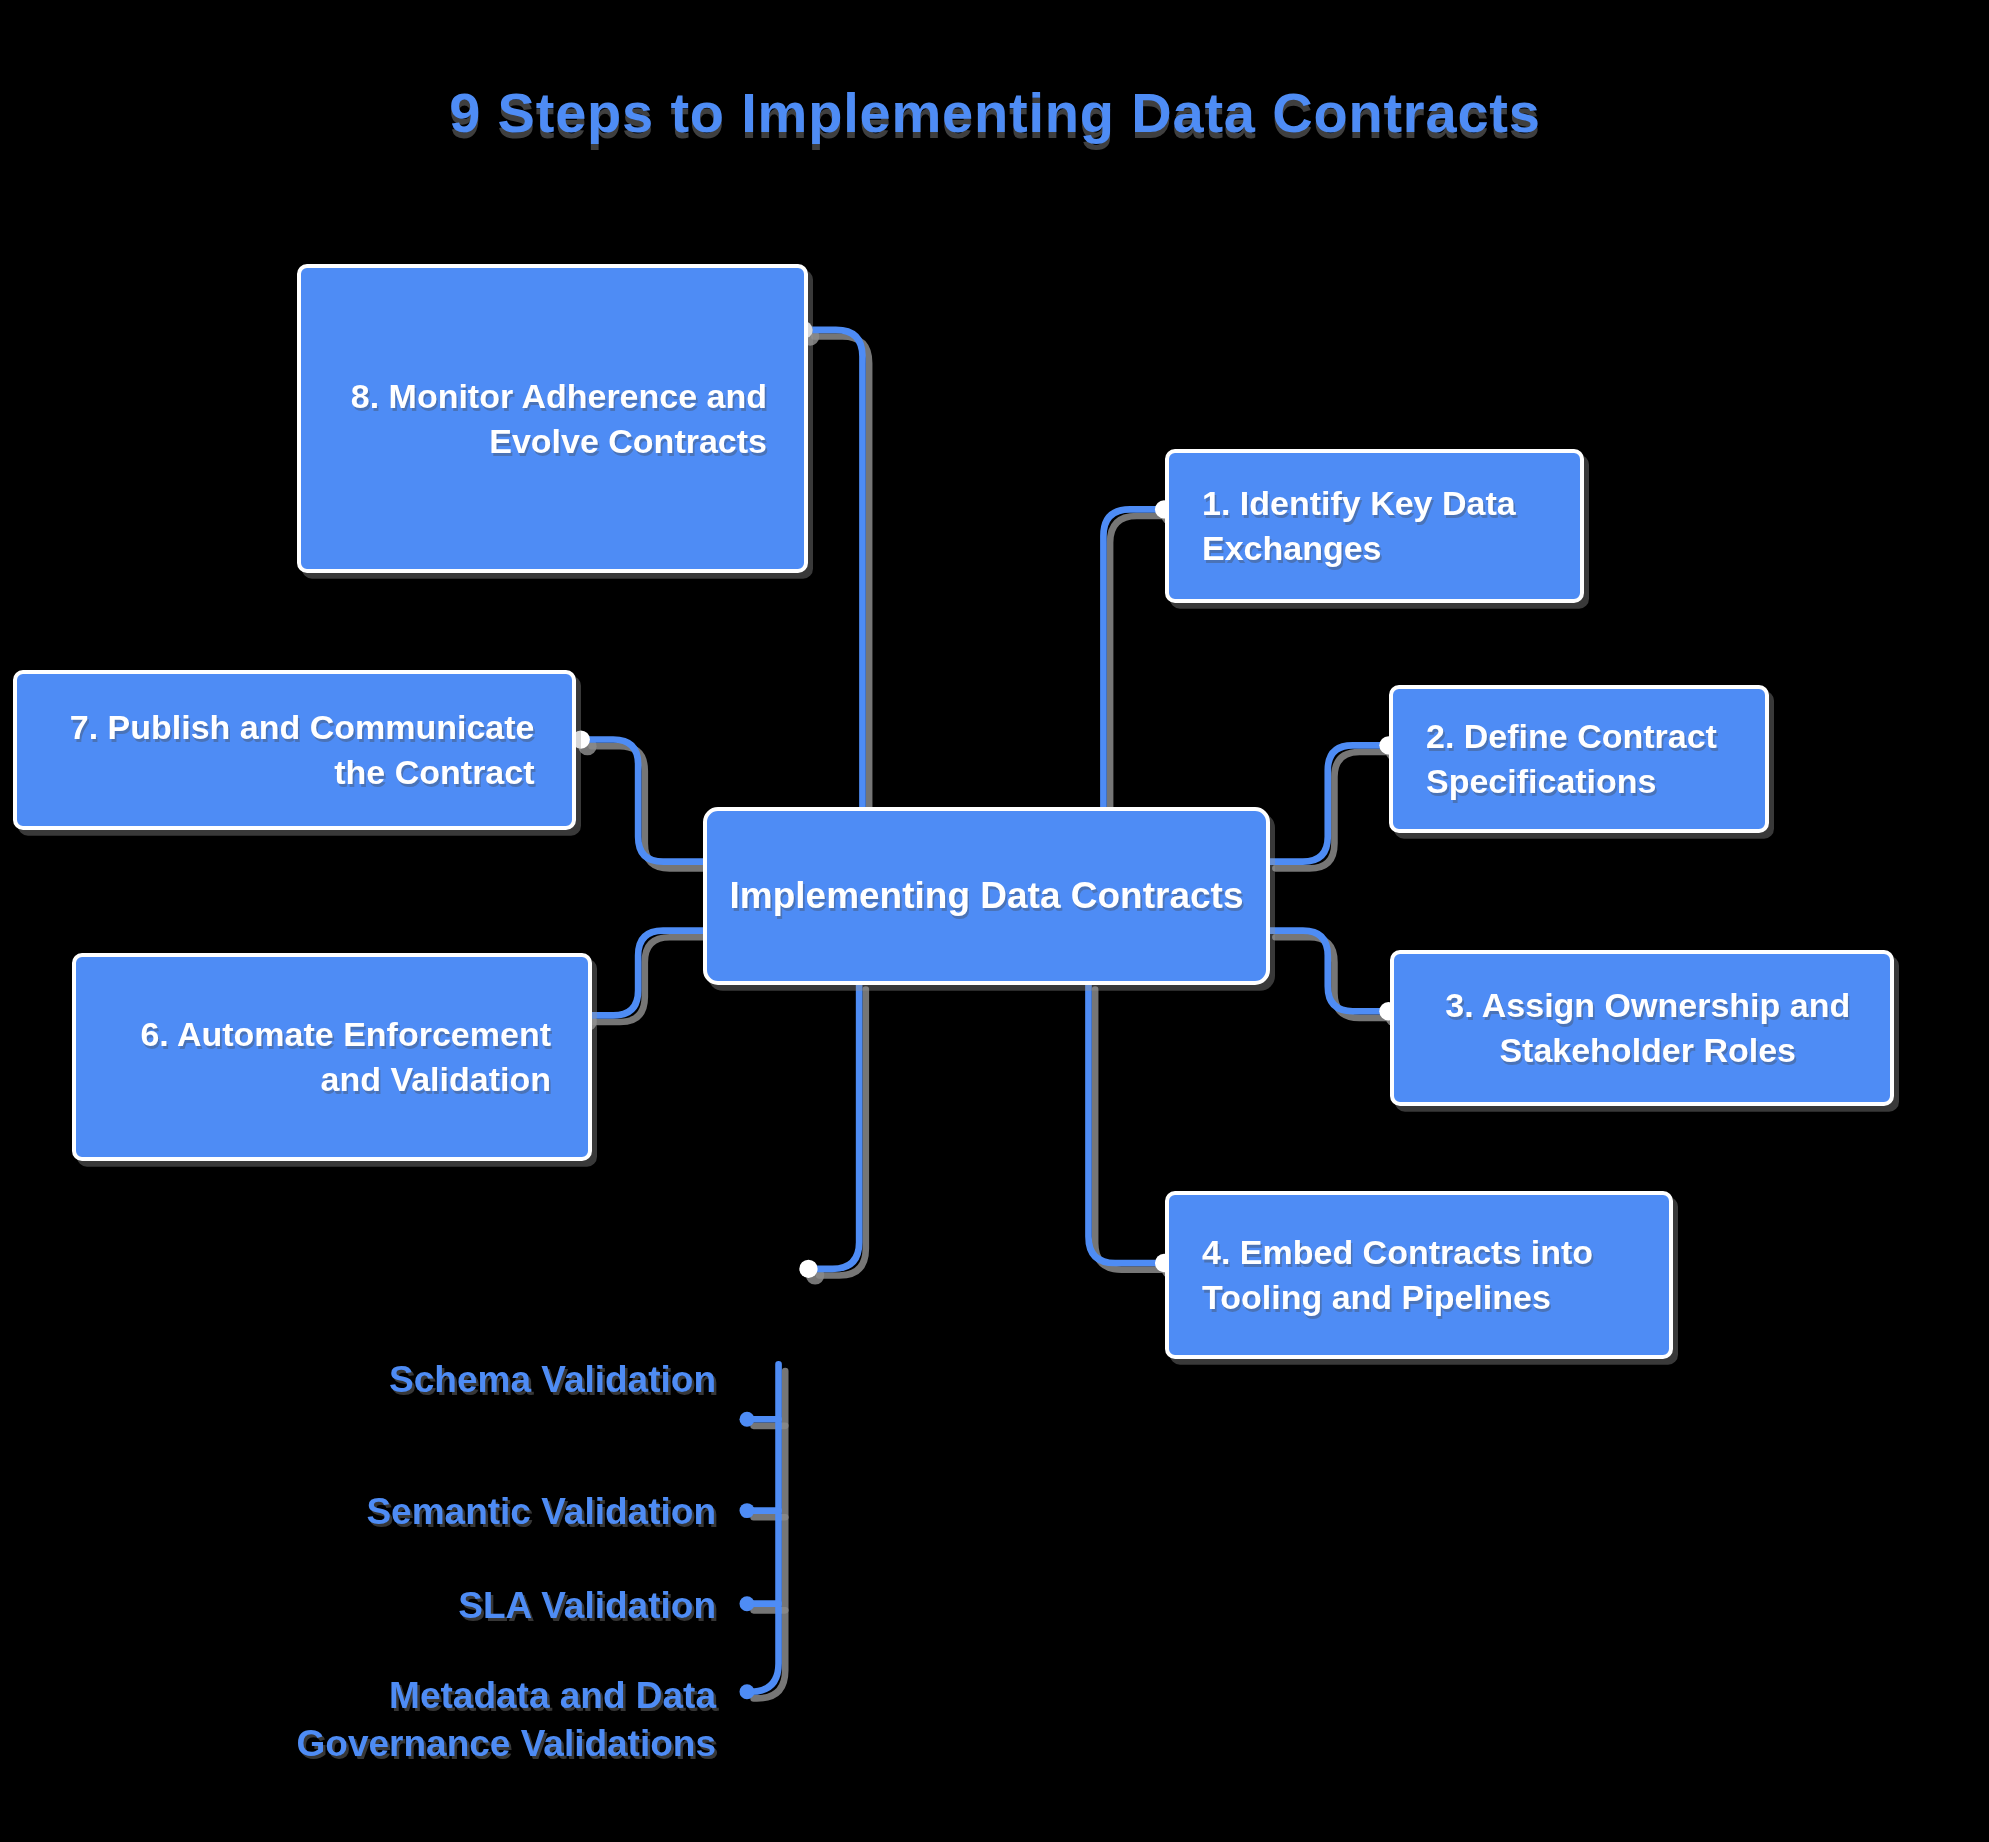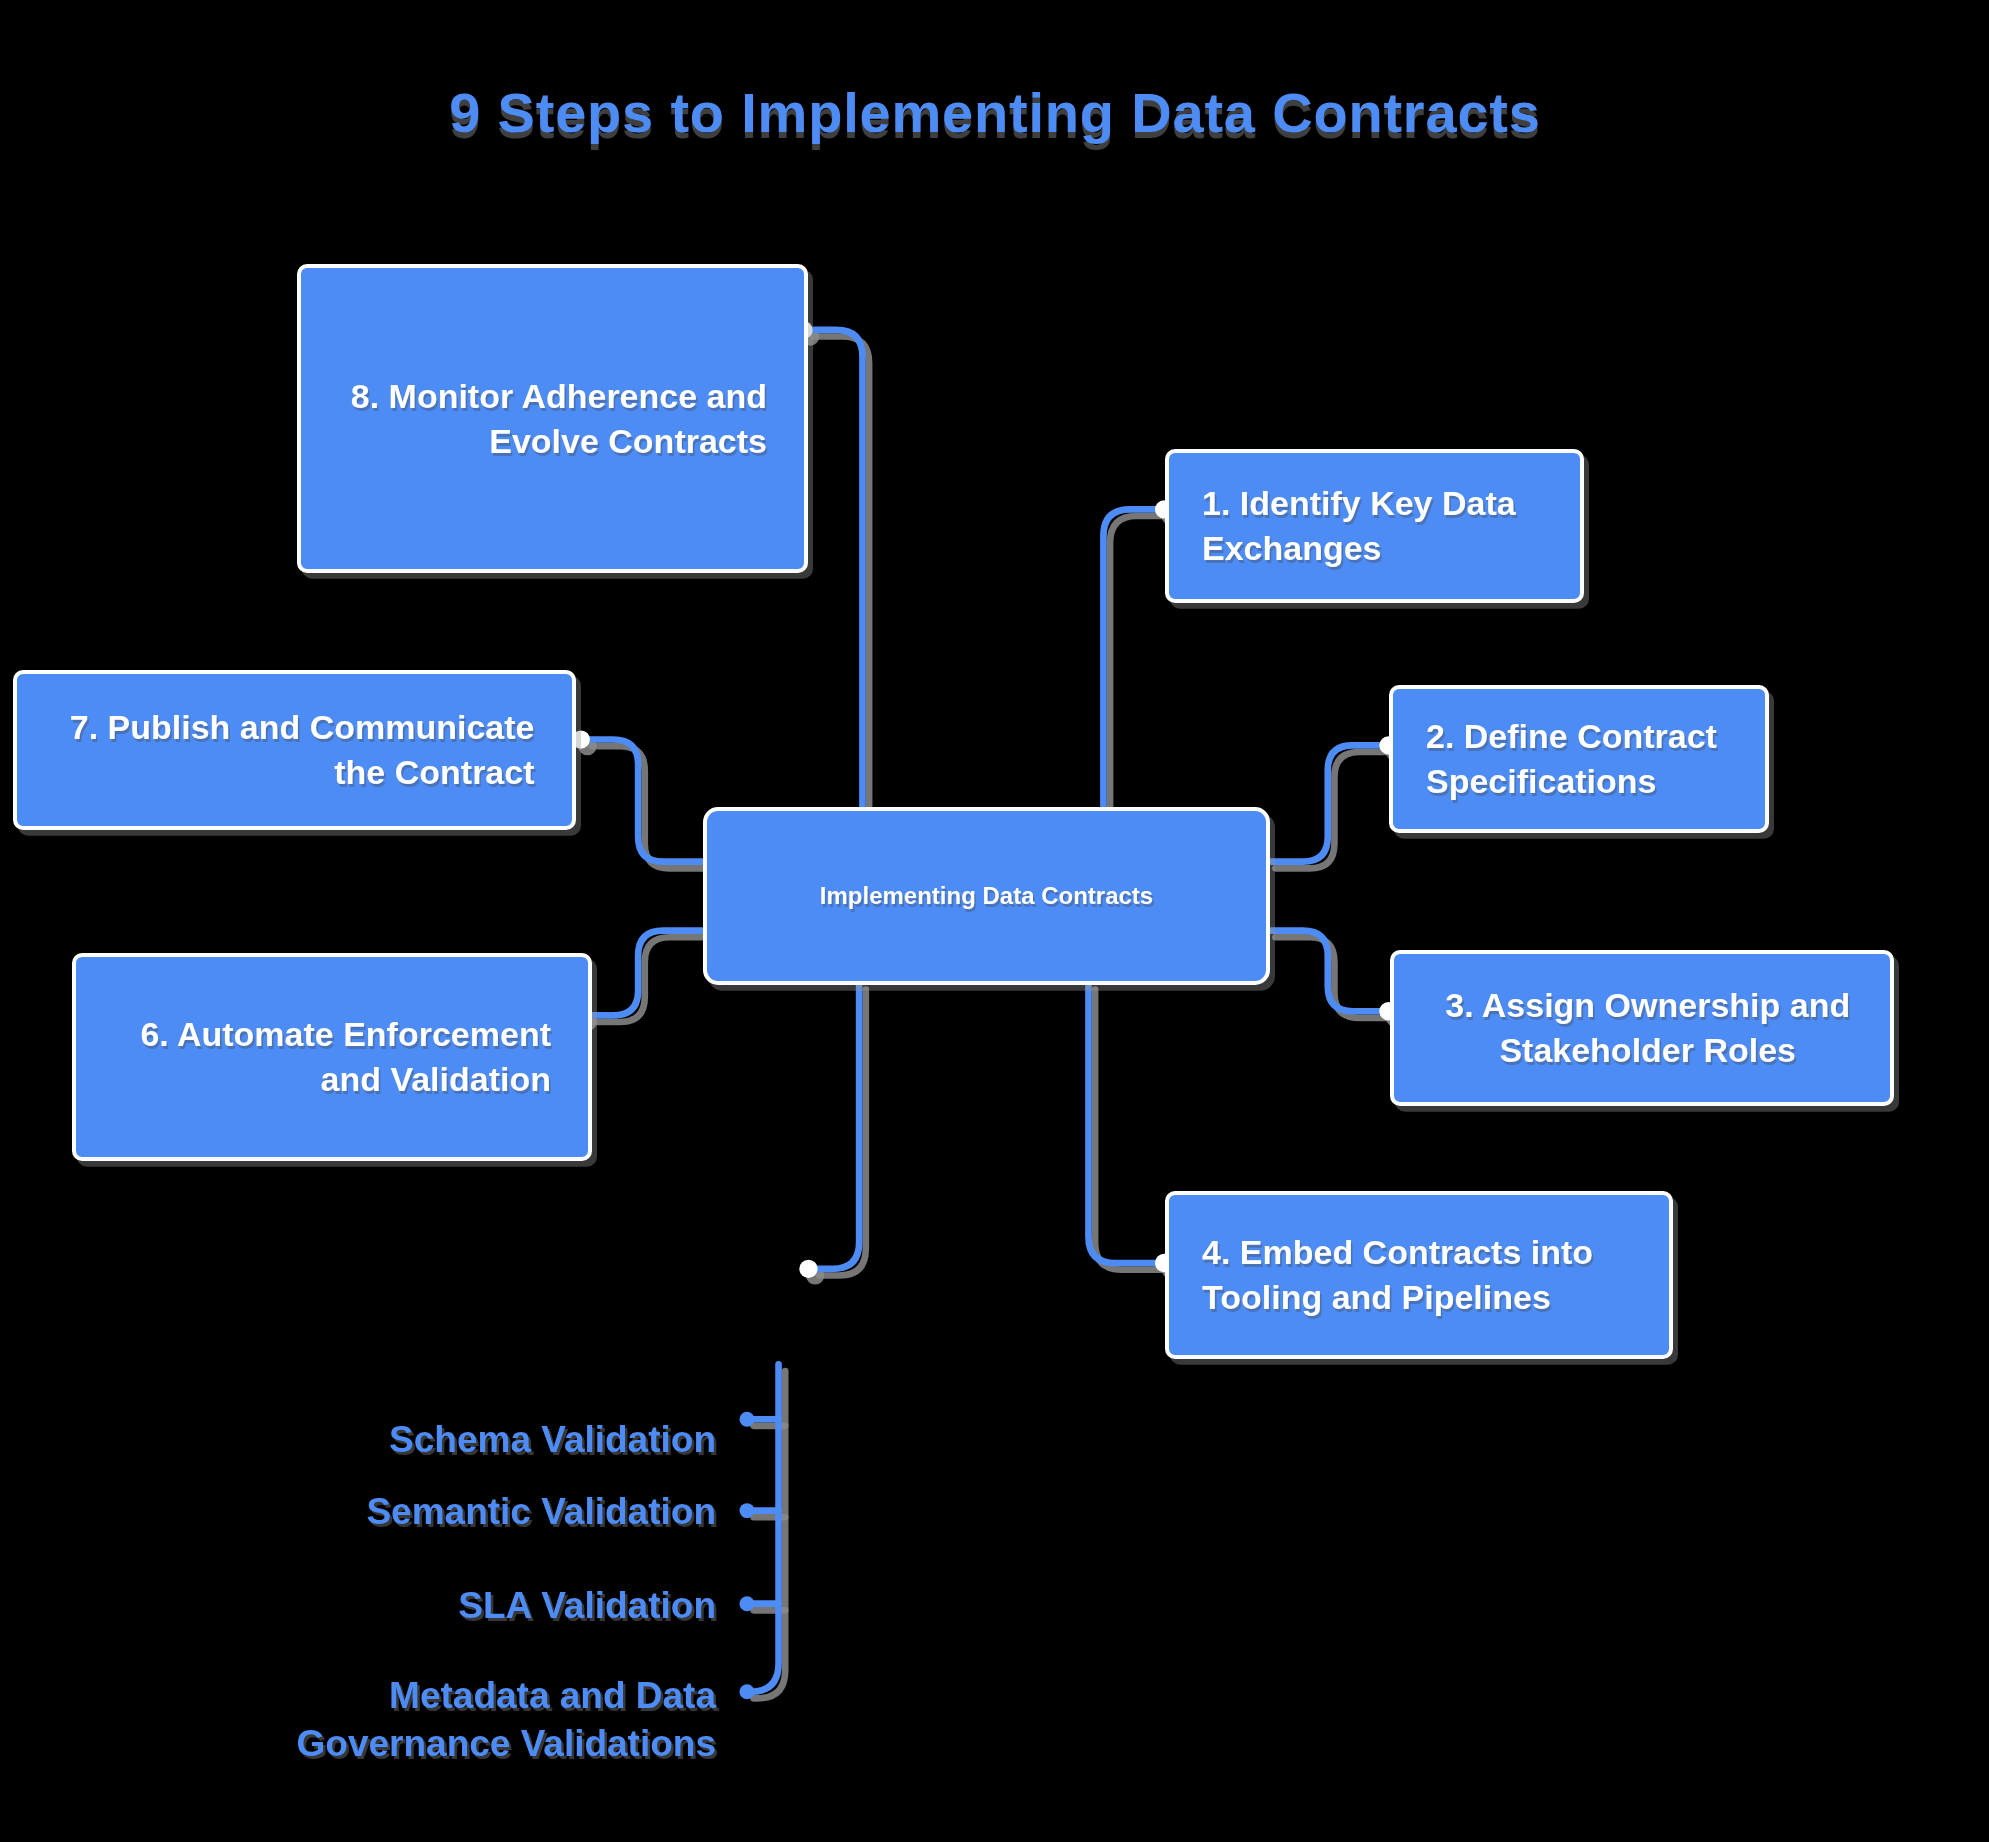--- a/index.html
+++ b/index.html
@@ -47,37 +47,37 @@
   .node-7 { left:12.5px;  top:670px;  width:563px; height:160px; }
   .node-6 { left:72px;  top:953px; width:520px; height:208px; }
   .node-5 { left:300px; top:1207px; width:519px; height:159px; }
   .node-1 { left:1165px;top:449px;  width:419px; height:154px; }
   .node-2 { left:1389px;top:685px;  width:380px; height:148px; }
   .node-3 { left:1390px;top:950px; width:504px; height:156px;text-align:center; }
   .node-4 { left:1165px;top:1191px; width:508px; height:168px; }
   .node-center{
     left:703px; top:807px; width:567px; height:178px;
     text-align:center; padding:0 16.6px;
-    font-size:24px; line-height:1.25;
+    font-size:37px; line-height:1.25;
     border-radius:15px;
     align-items:center;
   }
   .leaf{
     position:absolute;
     right:1274px;
     transform:translateY(-50%);
     color:var(--accent);
     font-size:37px;
     line-height:1.3;
     text-align:right;
     white-space:nowrap;
     text-shadow:2.5px 3.3px 0 rgba(110,110,110,0.5);
   }
   .leaf-meta{ white-space:normal; max-width:449px; }
-  .leaf-1{ top:1440px; }
+  .leaf-1{ top:1380px; }
   .leaf-2{ top:1512px; }
   .leaf-3{ top:1606px; }
   .leaf-4{ top:1720px; }
   svg.wires{
     position:absolute; left:0; top:0;
     width:1990px; height:1843px;
     pointer-events:none;
   }
   .conn{ stroke:var(--accent); stroke-width:8; fill:none; stroke-linecap:round; }
   .conn-shadow{ stroke:var(--shadow); stroke-width:8; fill:none; stroke-linecap:round; opacity:0.85; }

